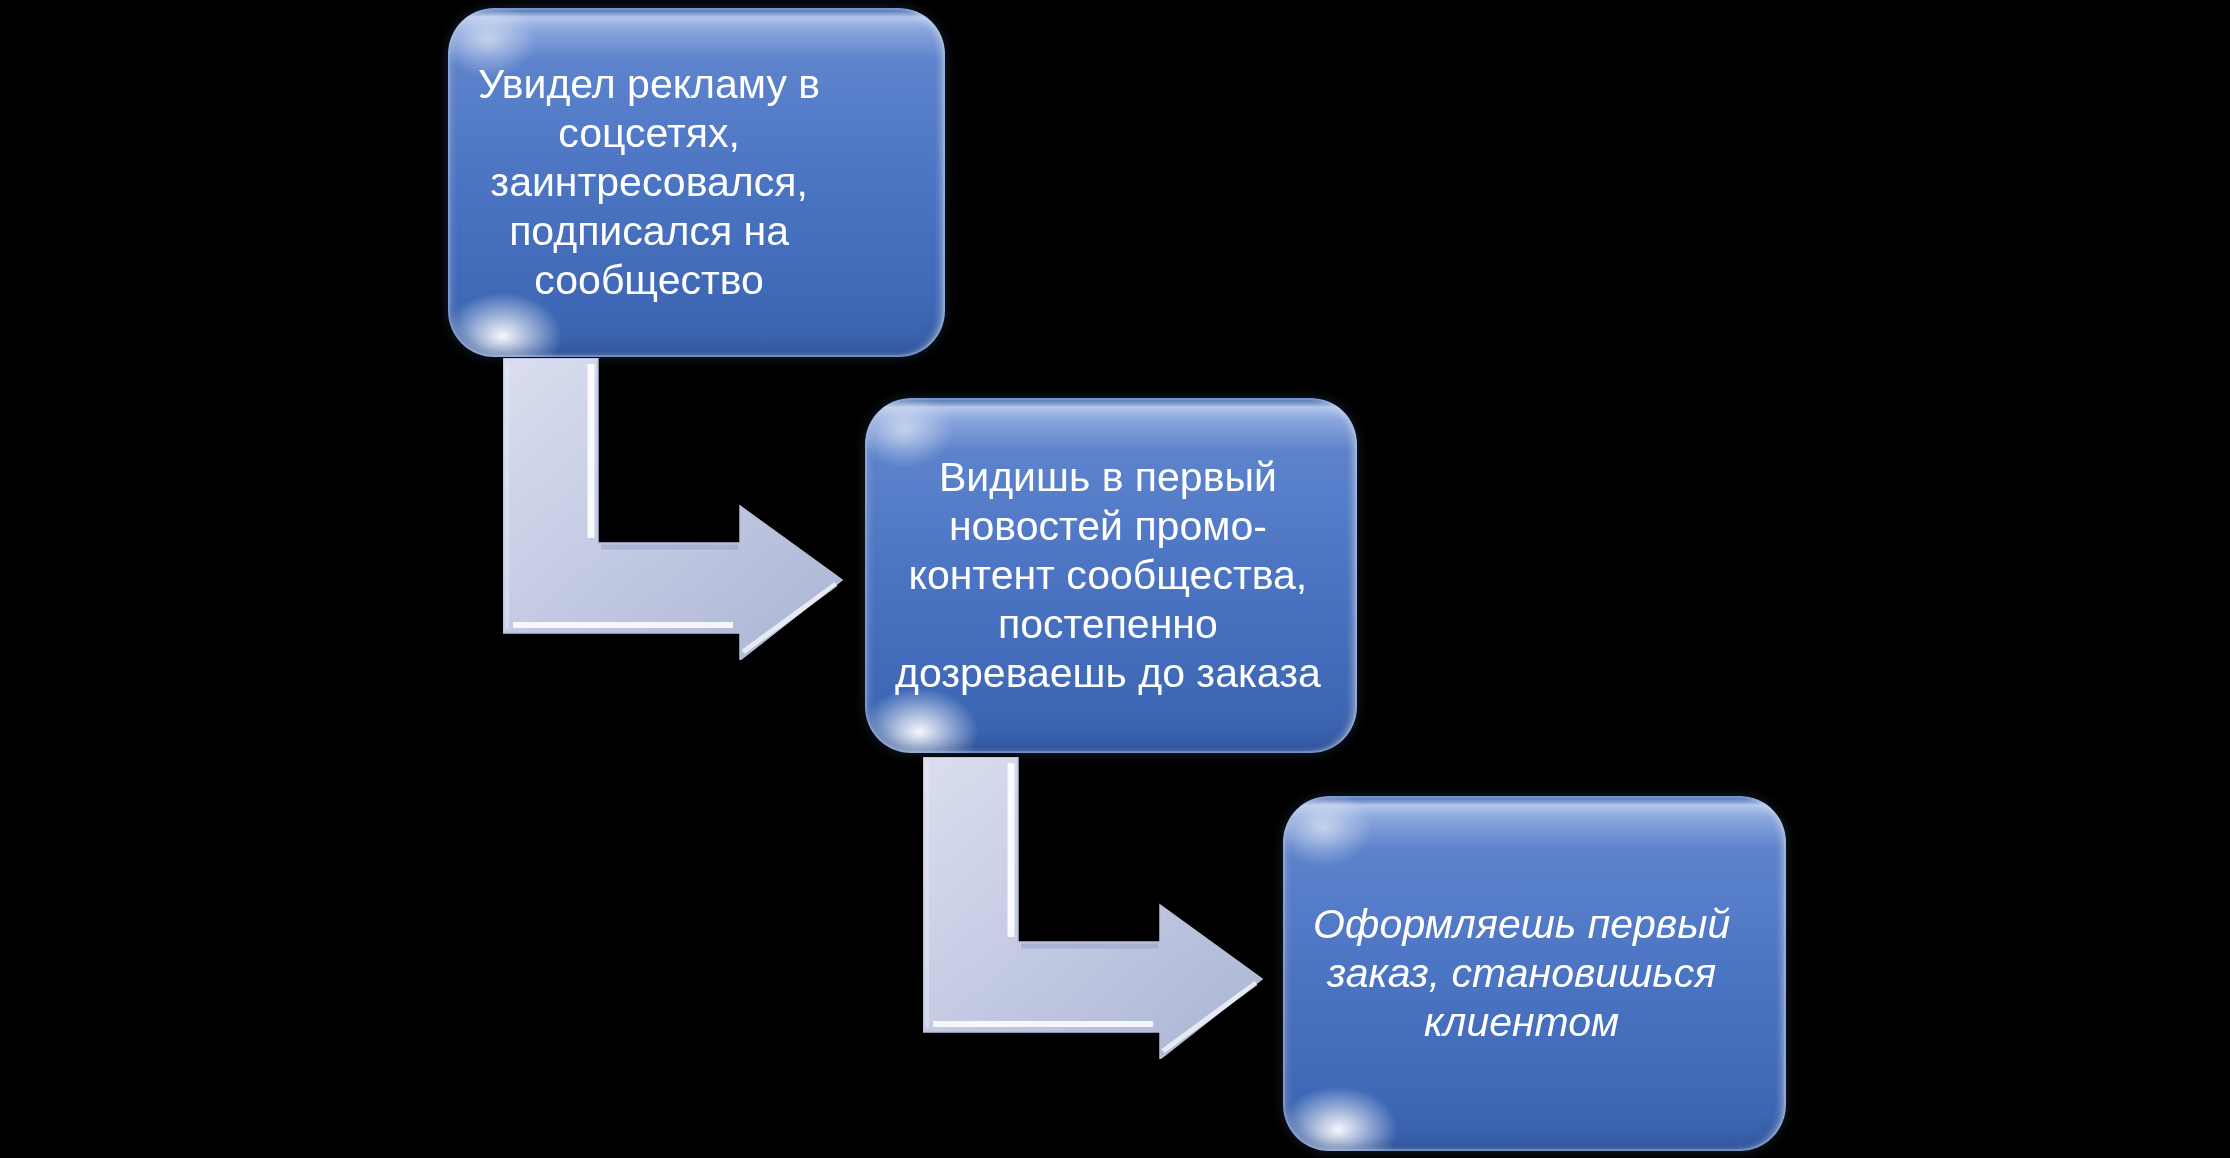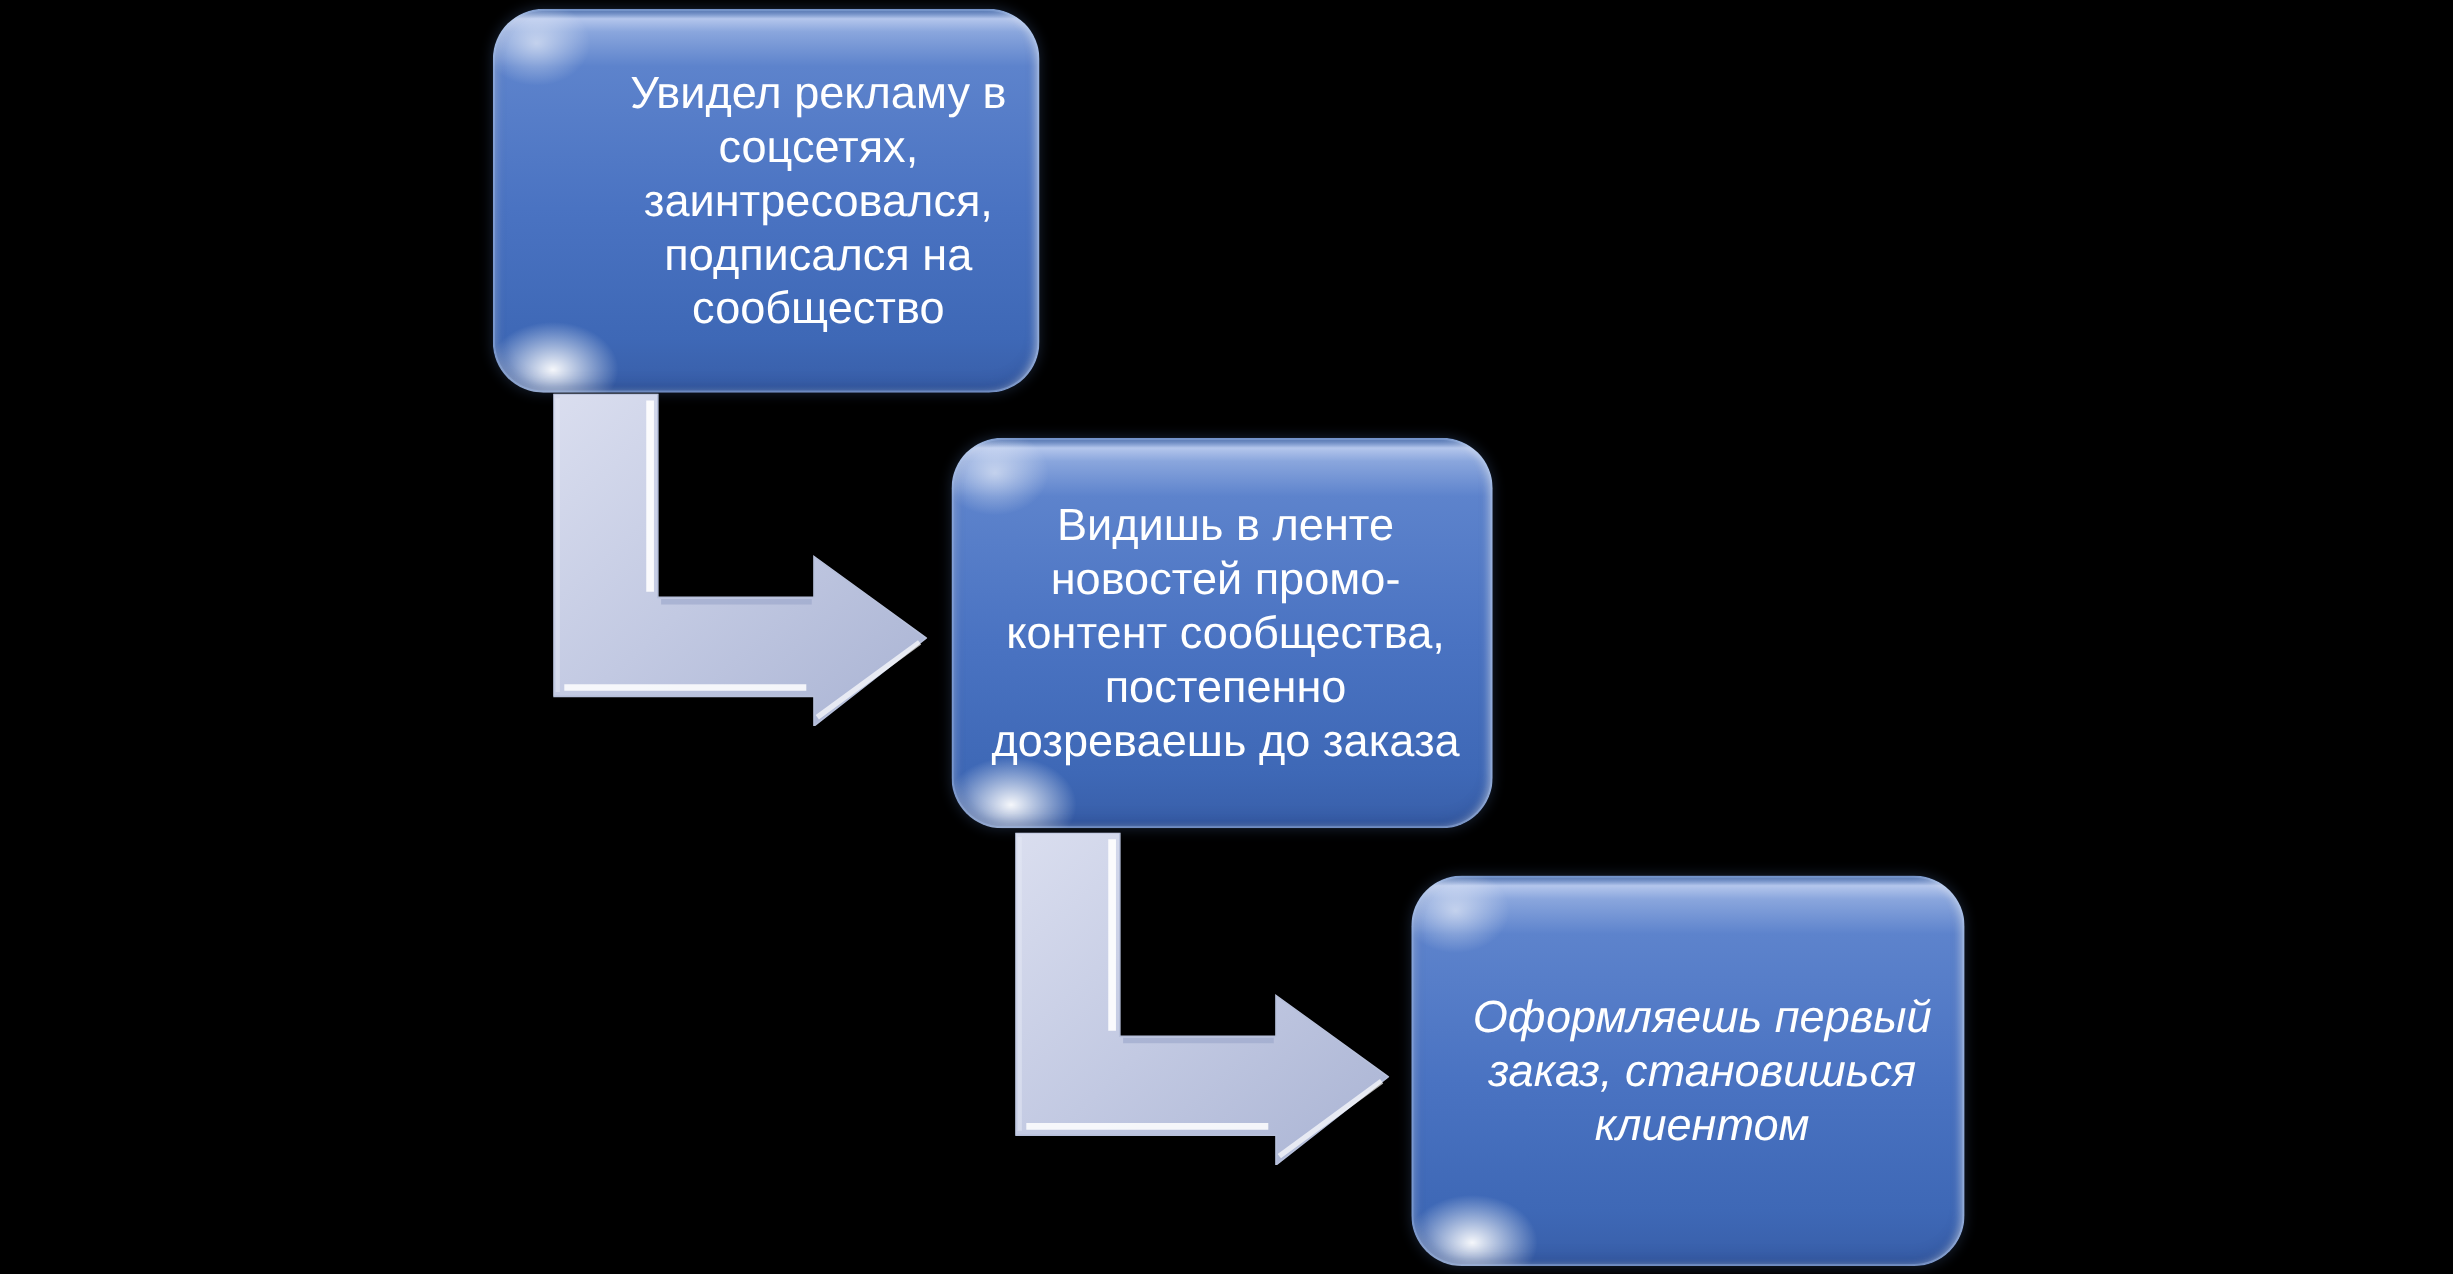--- a/index.html
+++ b/index.html
@@ -14,21 +14,21 @@
     background: #000000;
     overflow: hidden;
     font-family: "Liberation Sans", sans-serif;
   }
   .step-box {
     position: absolute;
     box-sizing: border-box;
     border-radius: 46px;
     display: flex;
     align-items: center;
-    justify-content: flex-end;
+    justify-content: flex-start;
     padding: 26px 30px;
     color: #ffffff;
     text-align: center;
     font-size: 41px;
     line-height: 1.2;
     background:
       radial-gradient(85px 62px at 11% 94%, rgba(255,255,255,0.95), rgba(255,255,255,0) 70%),
       radial-gradient(70px 55px at 8% 9%, rgba(255,255,255,0.55), rgba(255,255,255,0) 70%),
       linear-gradient(180deg, #2a55a0 0%, #b4c6ec 2.6%, #8aa6dd 6%, #5d83cc 15%, #4a73c2 52%, #3e68b6 86%, #385ea8 100%);
     box-shadow:
@@ -76,21 +76,21 @@
     </defs>
     <polygon points="0,0 95,0 95,185 237,185 237,148 339,222 237,302 237,275 0,275" fill="url(#arrowGrad1)" stroke="#b7c0db" stroke-width="1.5"></polygon>
     <line x1="88" y1="6" x2="88" y2="180" stroke="#ffffff" stroke-opacity="0.9" stroke-width="7"></line>
     <line x1="10" y1="267" x2="230" y2="267" stroke="#ffffff" stroke-opacity="0.85" stroke-width="6"></line>
     <line x1="240" y1="294" x2="333" y2="226" stroke="#ffffff" stroke-opacity="0.7" stroke-width="5"></line>
     <line x1="4" y1="4" x2="4" y2="271" stroke="#e6eaf5" stroke-opacity="0.5" stroke-width="4"></line>
     <line x1="98" y1="189" x2="235" y2="189" stroke="#9aa5c9" stroke-opacity="0.6" stroke-width="5"></line>
   </svg>
 
   <div class="step-box" id="step-2">
-    <span class="step-text">Видишь в ленте
+    <span class="step-text">Видишь в первый
 новостей промо-
 контент сообщества,
 постепенно
 дозреваешь до заказа</span>
   </div>
 
   <svg class="elbow-arrow" id="arrow-2" viewBox="0 0 340 302" xmlns="http://www.w3.org/2000/svg">
     <defs>
       <linearGradient id="arrowGrad2" x1="0" y1="0" x2="1" y2="1">
         <stop offset="0" stop-color="#dadeef"></stop>

